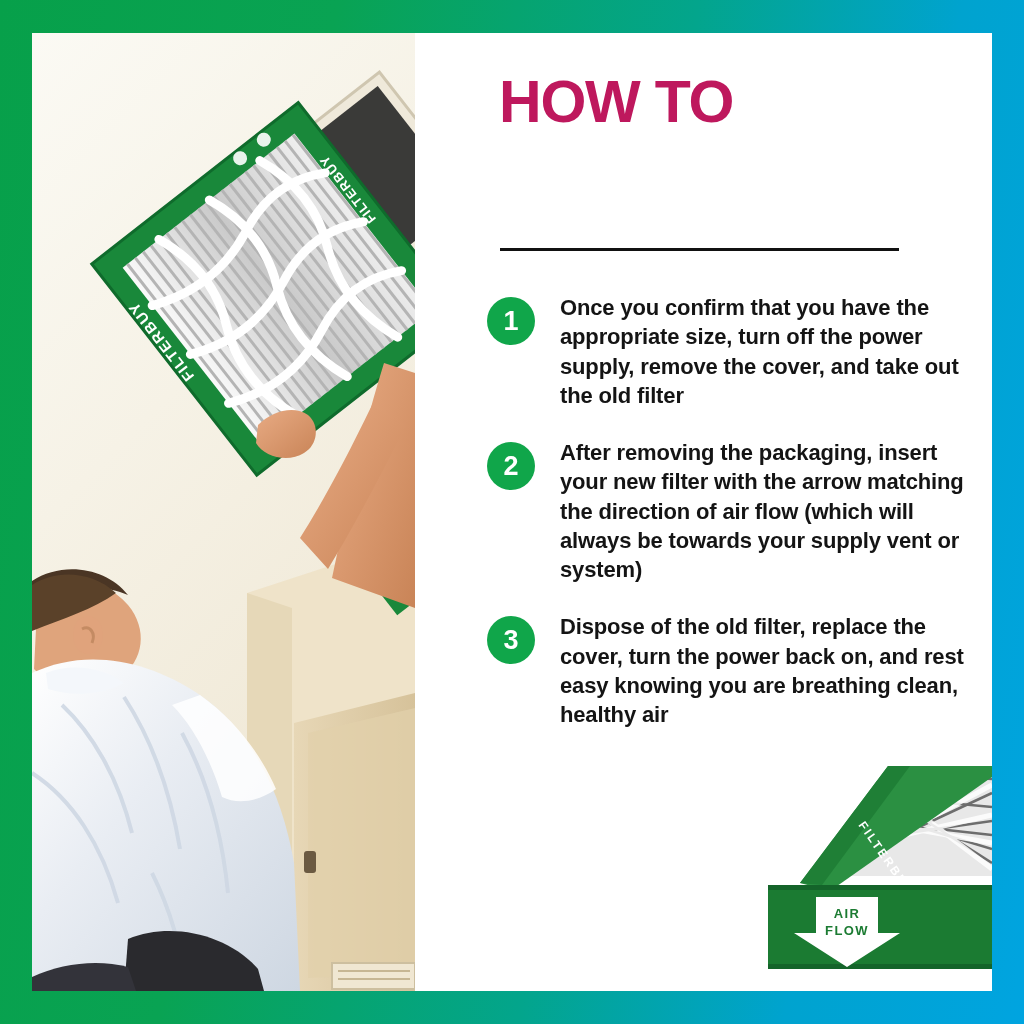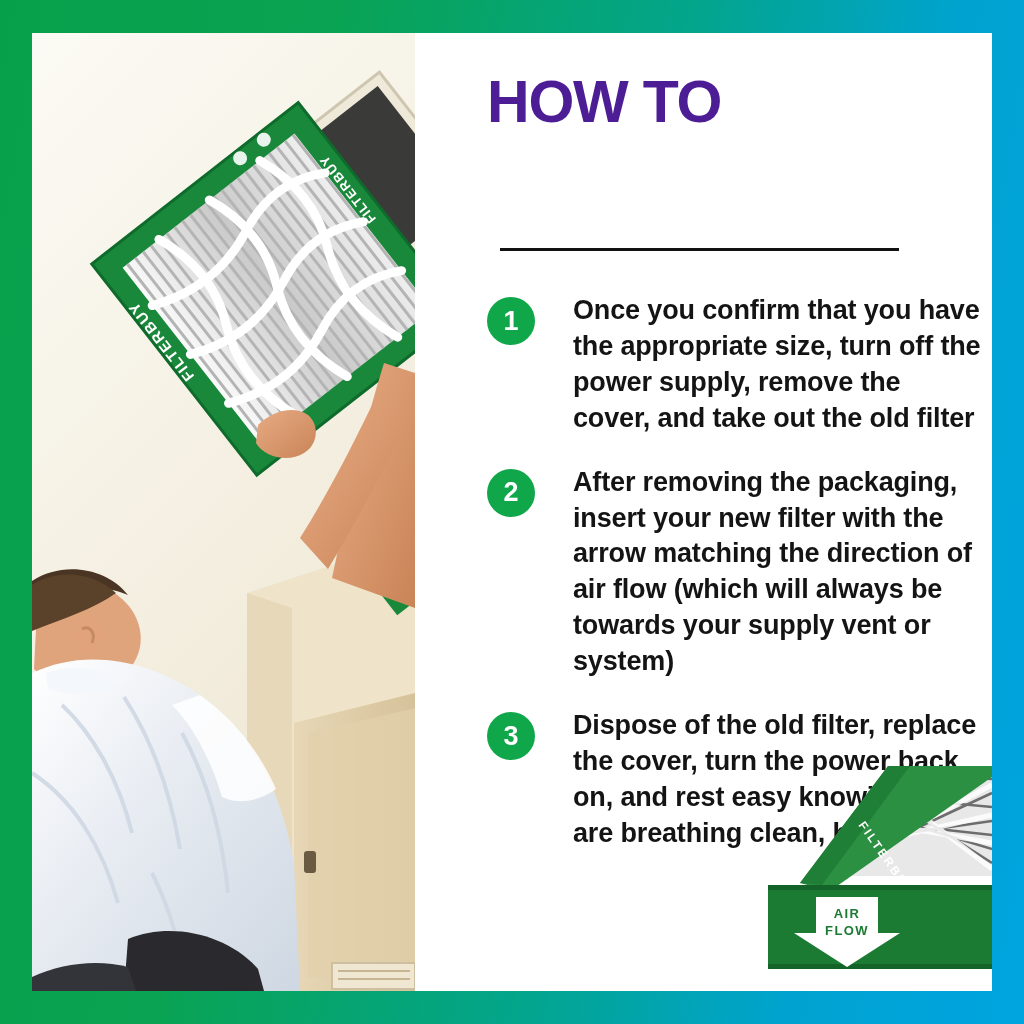--- a/index.html
+++ b/index.html
@@ -35,27 +35,27 @@
 
   
   .content {
     position:absolute;
     left:383px; top:0;
     width:577px; height:958px;
   }
 
   .title {
     position:absolute;
-    left:72px; top:42px;
+    left:84px; top:42px;
     width:470px;
     font-size:59px;
     font-weight:bold;
     line-height:0.93;
     letter-spacing:-1.2px;
-    color:#4c1d95;
+    color:#be185d;
     text-transform:uppercase;
   }
   .title .line { display:block; }
 
   .divider {
     position:absolute;
     left:85px; top:215px;
     width:399px; height:3px;
     background:#111111;
   }
@@ -77,22 +77,22 @@
     background:#10a64a;
     color:#ffffff;
     font-size:27px;
     font-weight:bold;
     display:flex;
     align-items:center;
     justify-content:center;
     margin-top:4px;
   }
   .step-text {
-    margin-left:38px;
-    font-size:27px;
+    margin-left:25px;
+    font-size:22px;
     font-weight:bold;
     line-height:1.33;
     color:#141414;
     letter-spacing:-0.15px;
     max-width:410px;
   }
 
   
   .product {
     position:absolute;

